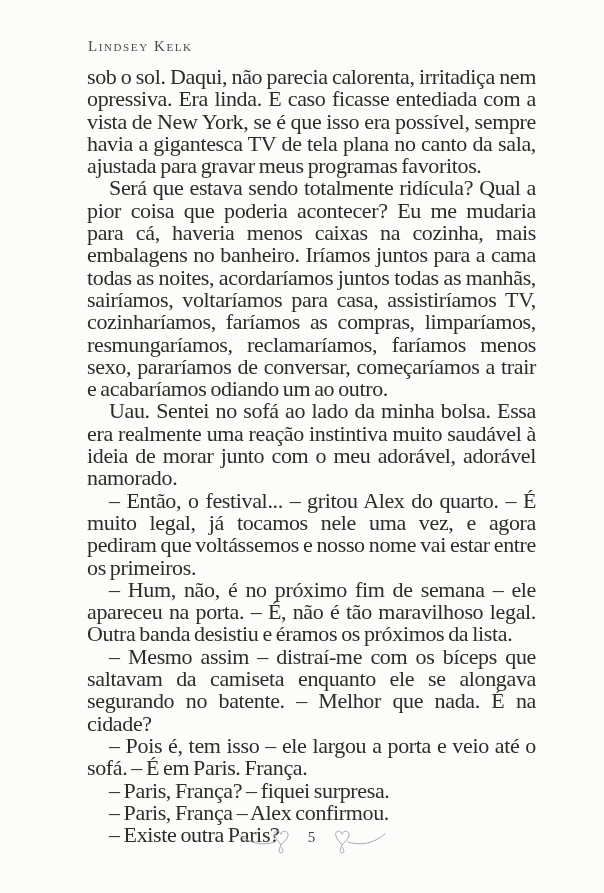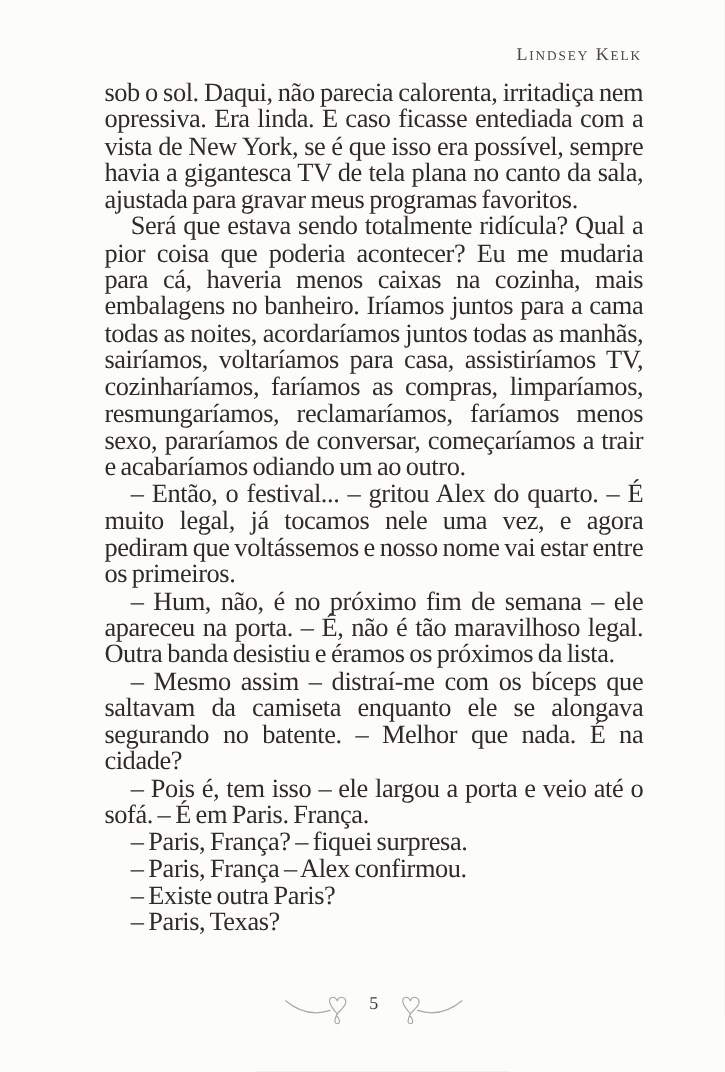--- a/index.html
+++ b/index.html
@@ -19,21 +19,21 @@
     height:893px;
     margin:0 auto;
     background:var(--bg);
     overflow:hidden;
   }
   .running-header{
     position:absolute;
     top:38px;
     left:88px;
     width:447px;
-    text-align:right;
+    text-align:left;
     font-variant:small-caps;
     font-size:15px;
     letter-spacing:1.6px;
     color:var(--header-text);
   }
   .page-body-text{
     position:absolute;
     top:66px;
     left:87px;
     width:449px;
@@ -79,28 +79,28 @@
 </head>
 <body>
 
 <div class="book-page">
 
   <div class="running-header">Lindsey Kelk</div>
 
   <div class="page-body-text">
       <p>sob o sol. Daqui, não parecia calorenta, irritadiça nem opressiva. Era linda. E caso ficasse entediada com a vista de New York, se é que isso era possível, sempre havia a gigantesca TV de tela plana no canto da sala, ajustada para gravar meus programas favoritos.</p>
       <p>Será que estava sendo totalmente ridícula? Qual a pior coisa que poderia acontecer? Eu me mudaria para cá, haveria menos caixas na cozinha, mais embalagens no banheiro. Iríamos juntos para a cama todas as noites, acordaríamos juntos todas as manhãs, sairíamos, voltaríamos para casa, assistiríamos TV, cozinharíamos, faríamos as compras, limparíamos, resmungaríamos, reclamaríamos, faríamos menos sexo, pararíamos de conversar, começaríamos a trair e acabaríamos odiando um ao outro.</p>
+      <p>Uau. Sentei no sofá ao lado da minha bolsa. Essa era realmente uma reação instintiva muito saudável à ideia de morar junto com o meu adorável, adorável namorado.</p>
       <p>– Então, o festival... – gritou Alex do quarto. – É muito legal, já tocamos nele uma vez, e agora pediram que voltássemos e nosso nome vai estar entre os primeiros.</p>
       <p>– Hum, não, é no próximo fim de semana – ele apareceu na porta. – É, não é tão maravilhoso legal. Outra banda desistiu e éramos os próximos da lista.</p>
       <p>– Mesmo assim – distraí-me com os bíceps que saltavam da camiseta enquanto ele se alongava segurando no batente. – Melhor que nada. É na cidade?</p>
       <p>– Pois é, tem isso – ele largou a porta e veio até o sofá. – É em Paris. França.</p>
       <p>– Paris, França? – fiquei surpresa.</p>
       <p>– Paris, França – Alex confirmou.</p>
       <p>– Existe outra Paris?</p>
-      <p>– Paris, Texas?</p>
     </div>
 
   <div class="page-footer">
 
     <svg class="flourish" width="60" height="32" viewBox="0 0 60 32">
       <path d="M1,8 C13,18 26,20 38,16"></path>
       <path d="M44,8 C42,3 36,5 38,10 C39,14 42,16 44,19 C46,16 50,14 51,10 C52,5 46,3 44,8"></path>
       <path d="M44,19 C42,23 41,27 44,27 C47,27 46,23 44,21"></path>
     </svg>
 

